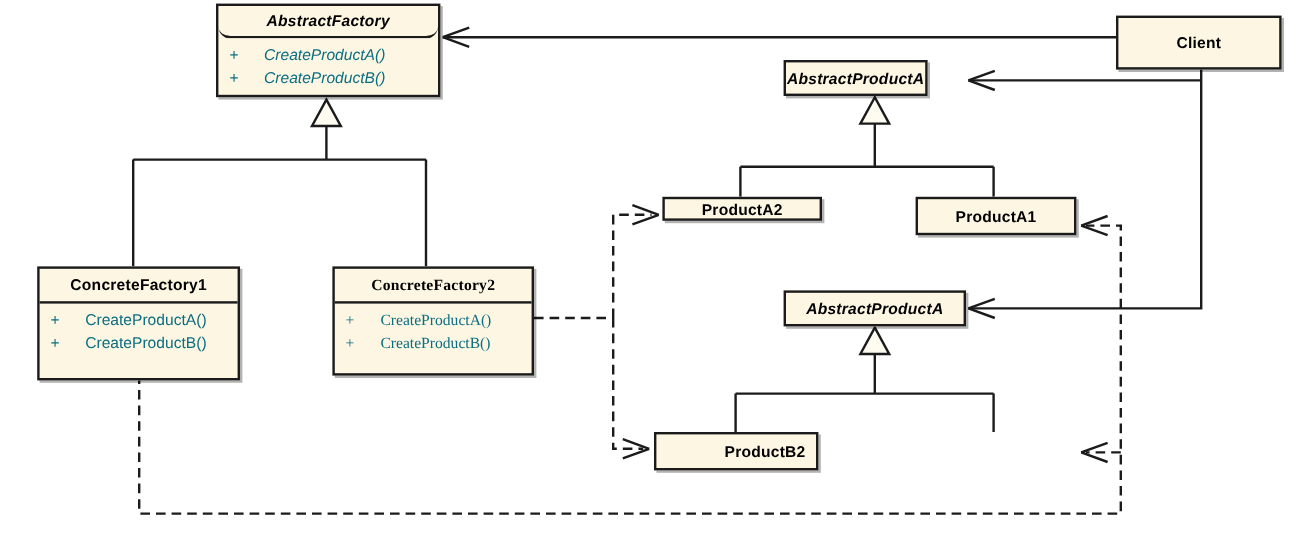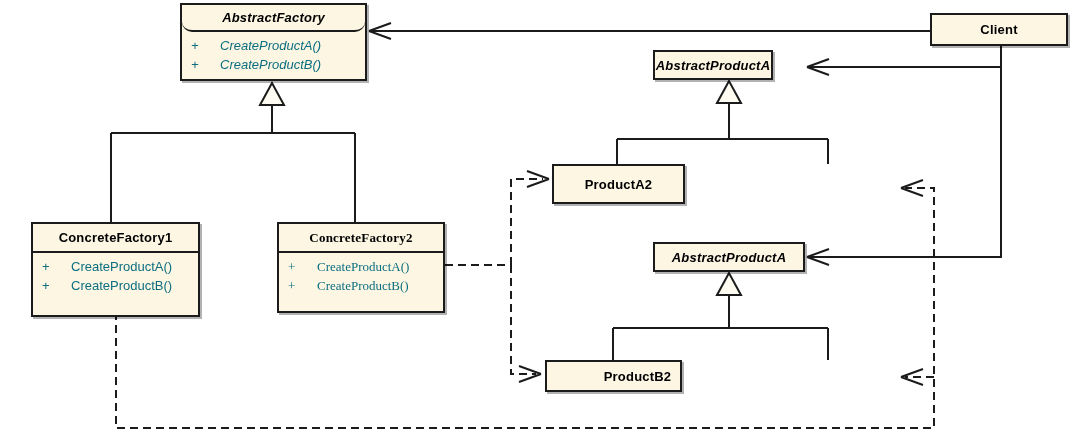--- a/index.html
+++ b/index.html
@@ -60,23 +60,23 @@
     line-height: 19px;
     font-size: 13px;
     color: var(--method-text);
   }
   .method-row .vis { margin-left: 9px; width: 29px; }
   .abstract .method-row { font-style: italic; }
 
   
   .b-af  { left:180px; top:3px;   width:187px; height:78px; }
   .b-af .uml-header { height:27px; }
-  .b-cl  { left:930px; top:13px;  width:138px; height:33px; }
+  .b-cl  { left:930px; top:13px;  width:138px; height:45px; }
   .b-apa { left:653px; top:50px;  width:120px; height:30px; }
-  .b-pa2 { left:552px; top:164px; width:133px; height:40px; }
+  .b-pa2 { left:552px; top:164px; width:133px; height:20px; }
   .b-pa1 { left:763px; top:164px; width:134px; height:32px; }
   .b-apb { left:653px; top:242px; width:152px; height:30px; }
   .b-pb2 { left:545px; top:360px; width:137px; height:32px;padding-left:48px; }
   .b-pb1 { left:762px; top:360px; width:136px; height:32px; }
   .b-cf1 { left:31px;  top:222px; width:169px; height:95px; }
   .b-cf2 { left:277px; top:222px; width:168px; height:91px;font-family:Liberation Serif, serif; }
   .b-cf1 .uml-header, .b-cf2 .uml-header { height:29px; }
 </style>
 </head>
 <body>
@@ -147,20 +147,23 @@
   </div>
 
   <div class="uml-box one-comp abstract b-apa">
     <div class="uml-name">AbstractProductA</div>
   </div>
 
   <div class="uml-box one-comp b-pa2">
     <div class="uml-name">ProductA2</div>
   </div>
 
+  <div class="uml-box one-comp b-pa1">
+    <div class="uml-name">ProductA1</div>
+  </div>
 
   <div class="uml-box one-comp abstract b-apb">
     <div class="uml-name">AbstractProductA</div>
   </div>
 
   <div class="uml-box one-comp b-pb2">
     <div class="uml-name">ProductB2</div>
   </div>
 
 

